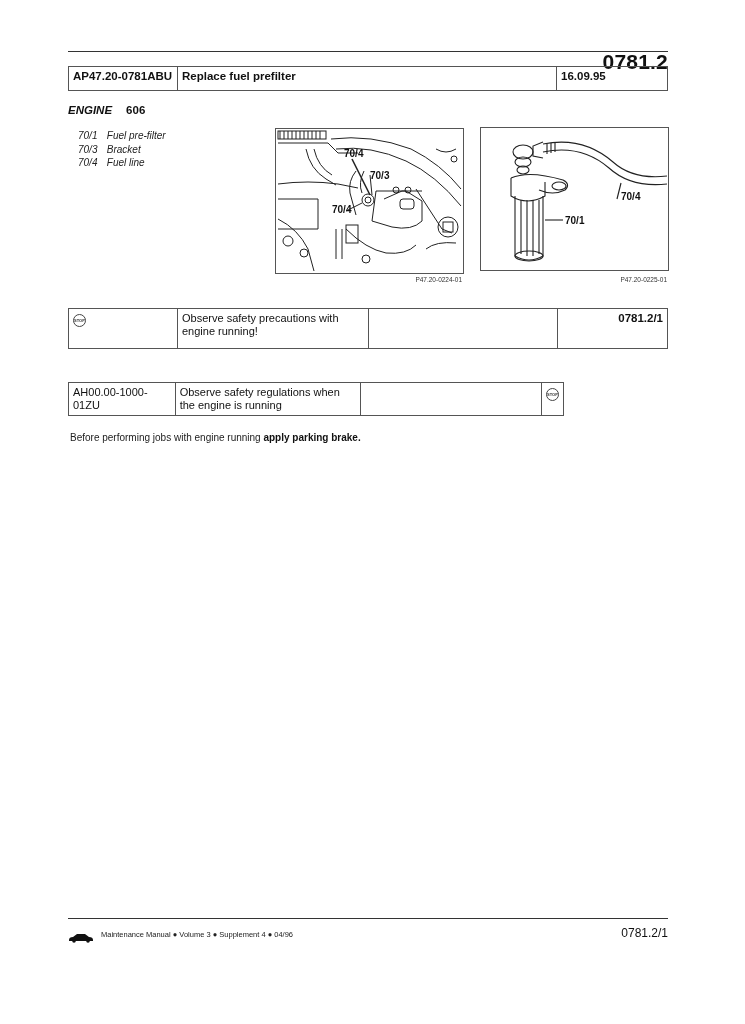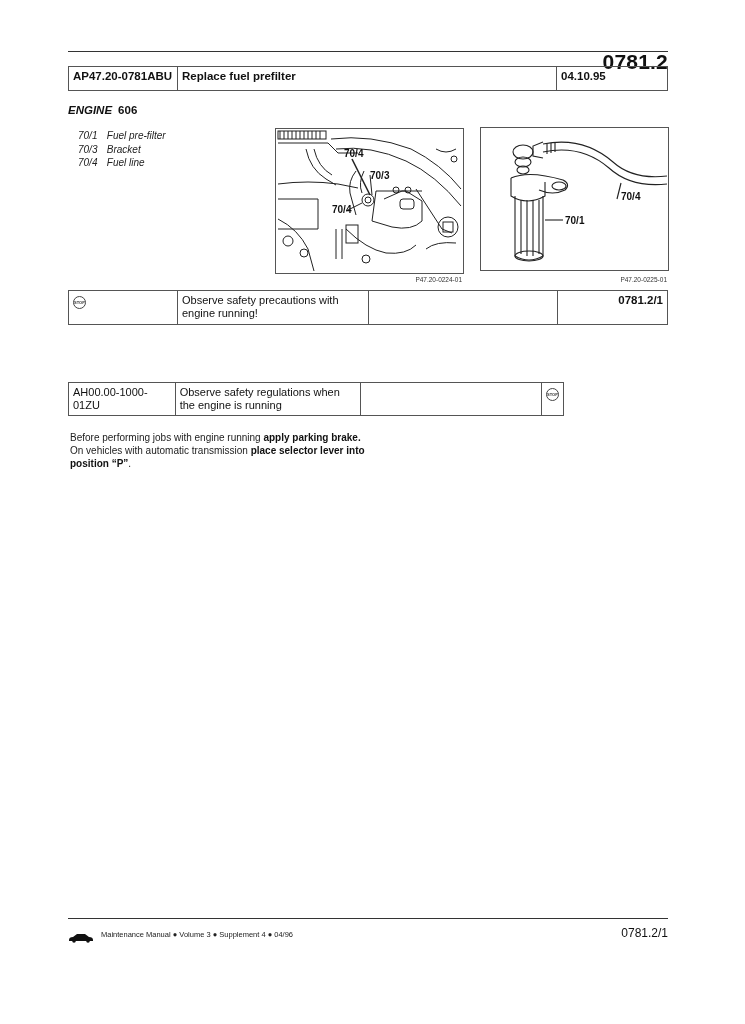--- a/index.html
+++ b/index.html
@@ -7,24 +7,24 @@
     width: 745px; height: 1024px; background: #ffffff; position: relative;
     font-family: "Liberation Sans", sans-serif; color: #111; overflow: hidden;
   }
   .abs { position: absolute; }
   .page-num { left: 560px; top: 26px; width: 108px; text-align: right; font-weight: bold; font-size: 21px; letter-spacing: 0.2px; margin-top: 24px; }
   .top-rule { left: 68px; top: 51px; width: 600px; height: 0; border-top: 1.6px solid #333; }
   table.ops { position: absolute; border-collapse: collapse; font-size: 11px; }
   table.ops td { border: 1px solid #555; vertical-align: top; padding: 3px 4px; line-height: 13px; }
   .t1 { left: 68px; top: 66px; width: 600px; height: 25px; }
   .t1 td { font-weight: bold; font-size: 11.5px; vertical-align: middle; padding: 4px 5px; }
-  .t2 { left: 68px; top: 290px; width: 600px; height: 35px; }
+  .t2 { left: 68px; top: 308px; width: 600px; height: 41px; }
   .t3 { left: 68px; top: 382px; width: 496px; height: 34px; }
   .engine { left: 68px; top: 104px; font-weight: bold; font-style: italic; font-size: 11.5px; }
-  .engine span.num { font-style: normal; margin-left: 6px; }
+  .engine span.num { font-style: normal; margin-left: 14px; }
   .legend { left: 70px; top: 129px; font-style: italic; font-size: 10px; line-height: 13.5px; color: #222; margin-left: 8px; }
   .legend .k { display: inline-block; width: 26px; }
   .fig { border: 1px solid #555; background: #fff; }
   .fig1 { left: 275px; top: 128px; width: 187px; height: 144px; }
   .fig2 { left: 480px; top: 127px; width: 187px; height: 142px; }
   .cap { font-size: 6.5px; color: #333; }
   .cap1 { left: 400px; top: 276px; width: 62px; text-align: right; }
   .cap2 { left: 600px; top: 276px; width: 67px; text-align: right; }
   .body-text { left: 70px; top: 431px; font-size: 10px; line-height: 13px; width: 300px; color: #222; }
   .body-text b { color: #111; }
@@ -39,21 +39,21 @@
 <body>
 
 <div class="abs page-num">0781.2</div>
 <div class="abs top-rule"></div>
 
 <table class="ops t1">
   <tbody>
       <tr>
     <td style="width:100px">AP47.20-0781ABU</td>
     <td style="width:370px">Replace fuel prefilter</td>
-    <td>04.10.95</td>
+    <td>16.09.95</td>
   </tr>
 </tbody>
   </table>
 
 <div class="abs engine">
   <span>ENGINE</span><span class="num">606</span>
 </div>
 
 <div class="abs legend">
   <div><span class="k">70/1</span> <span>Fuel pre-filter</span></div>
@@ -156,21 +156,20 @@
     <td style="width:180px"></td>
     <td>
       <span class="stop-icon">STOP</span>
     </td>
   </tr>
 </tbody>
   </table>
 
 <div class="abs body-text">
   <div><span>Before performing jobs with engine running </span><b>apply parking brake.</b></div>
-  <div><span>On vehicles with automatic transmission </span><b>place selector lever into position “P”</b><span>.</span></div>
 </div>
 
 <div class="abs bottom-rule"></div>
 <div class="abs car-icon">
   <svg width="26" height="10" viewBox="0 0 26 10">
     <path d="M1 7 q0 -3 4 -3 l4 -3 h8 l4 3 q4 0 4 3 v1 h-24 z" fill="#111"></path>
     <circle cx="6" cy="8" r="1.8" fill="#111"></circle>
     <circle cx="20" cy="8" r="1.8" fill="#111"></circle>
   </svg>
 </div>

